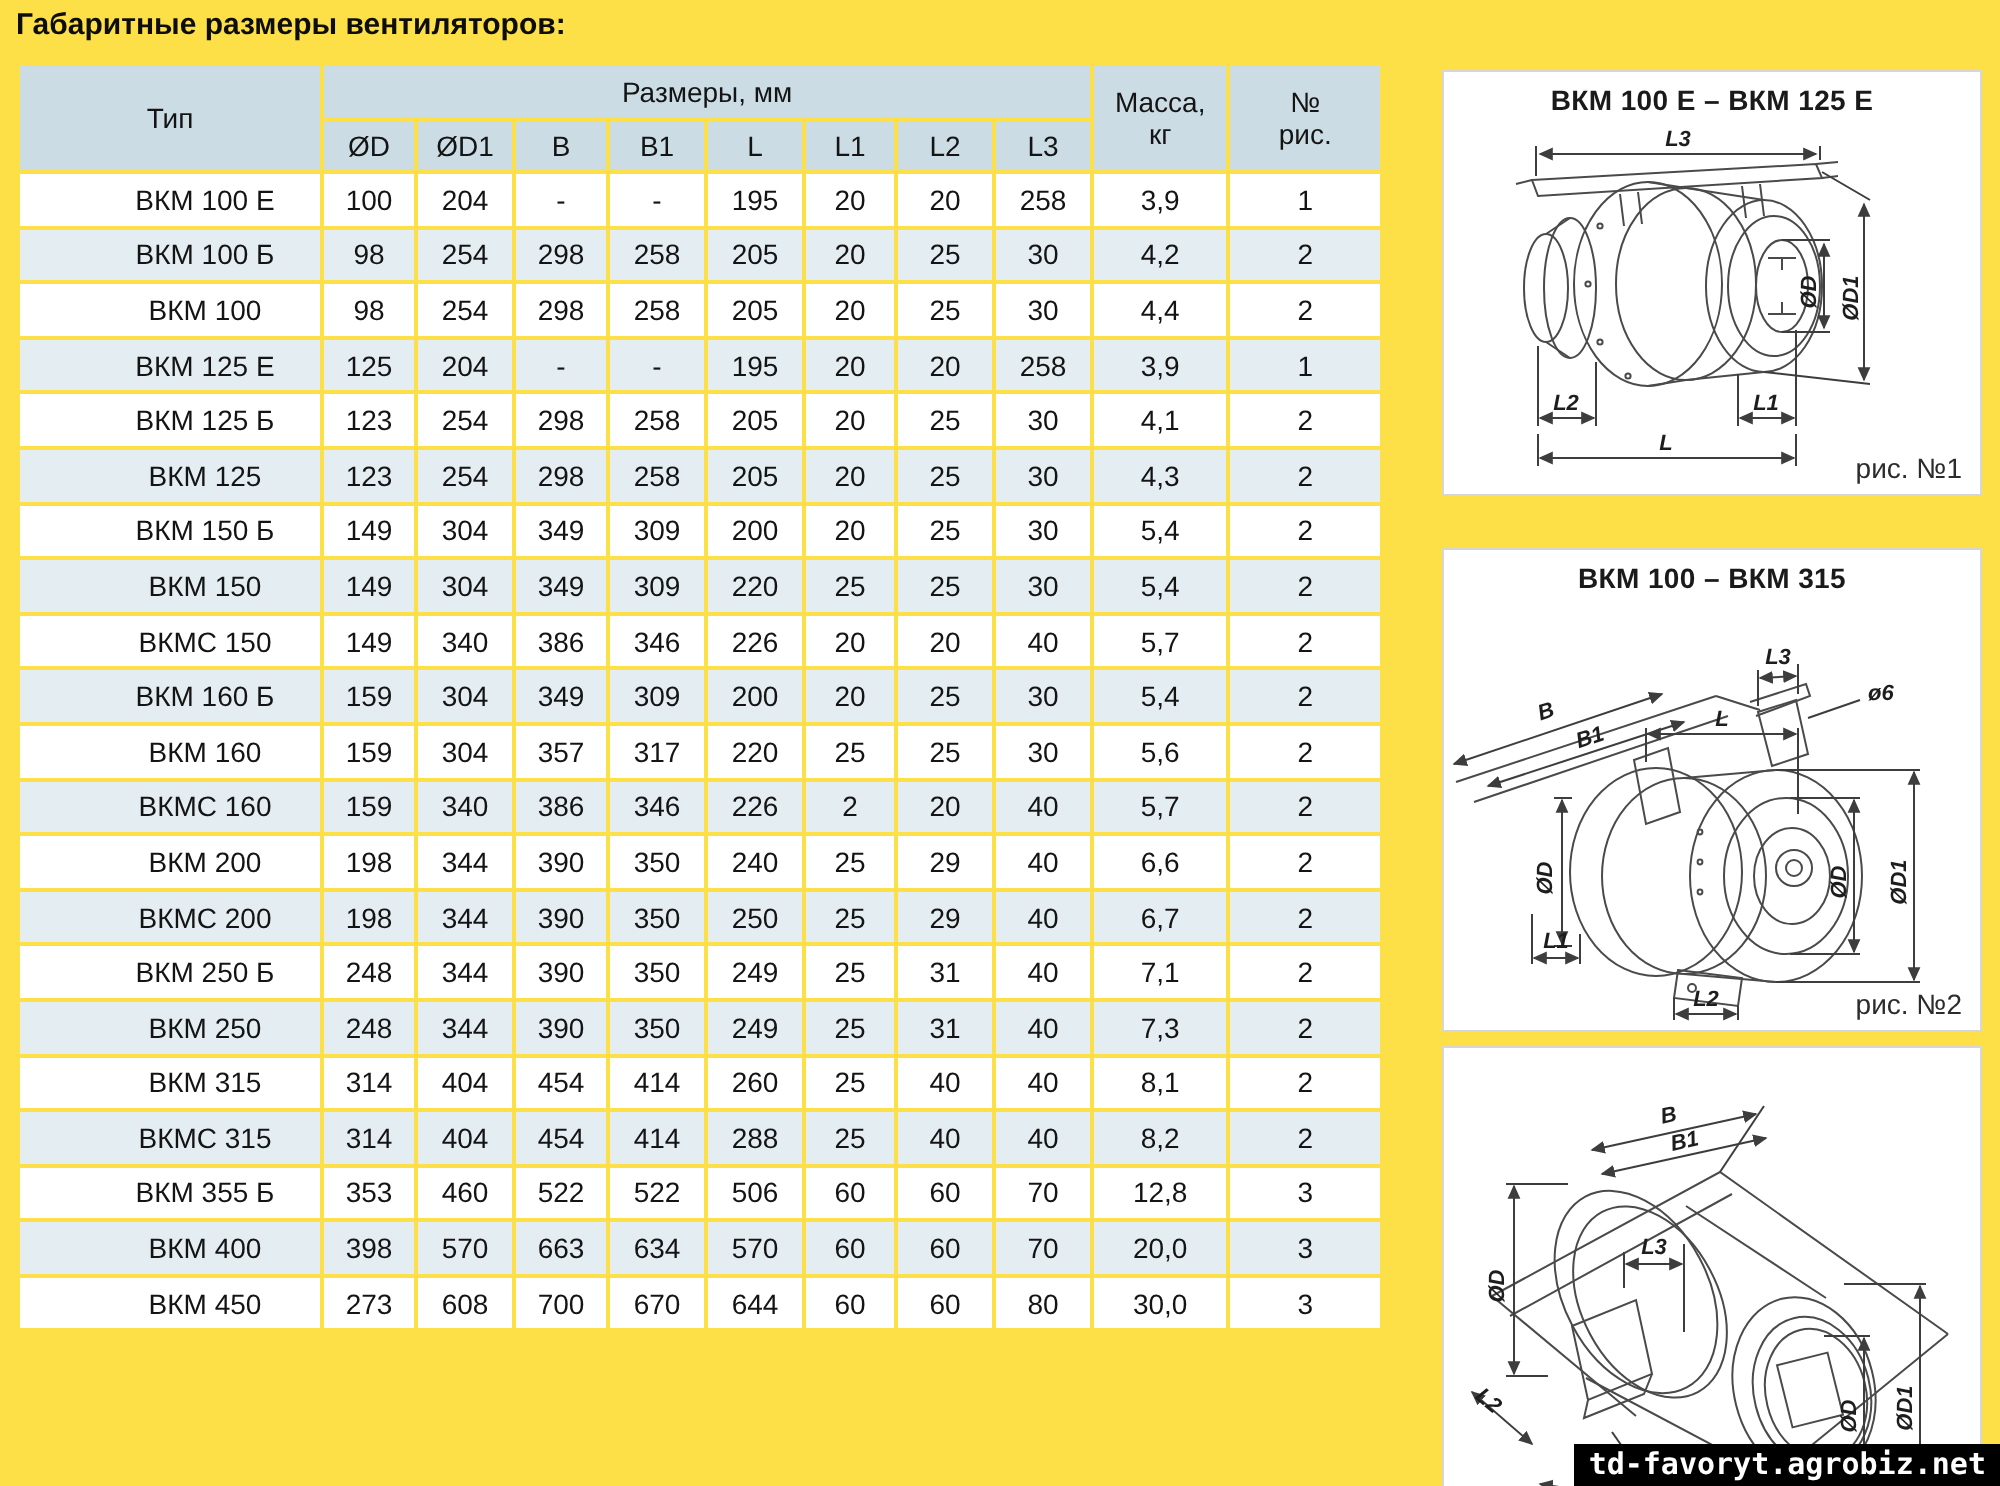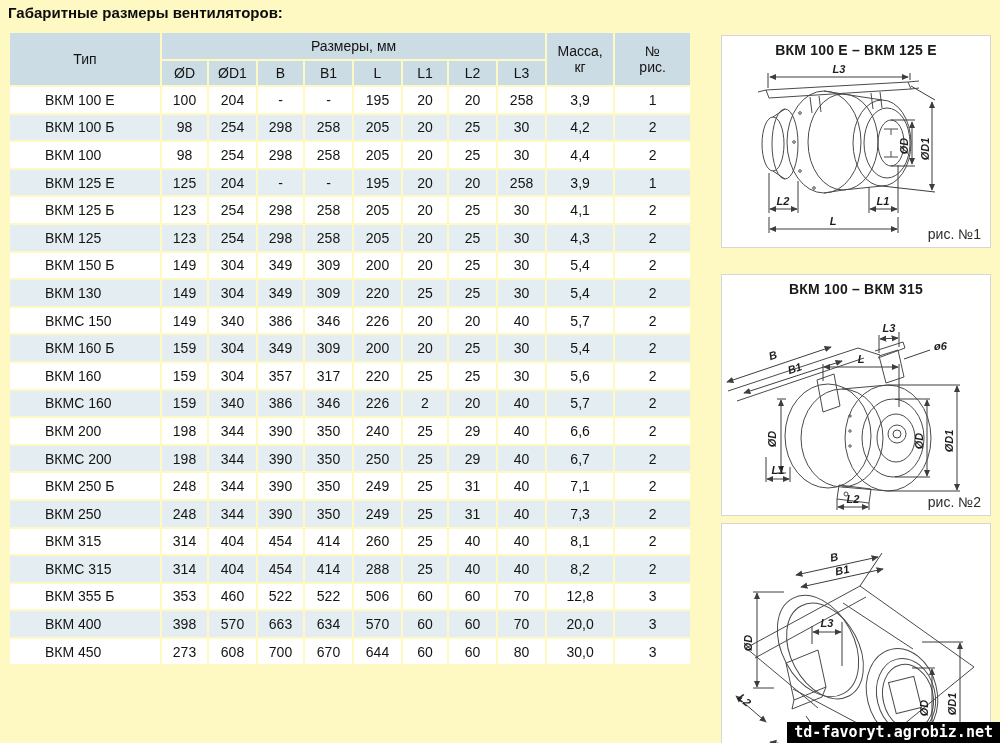--- a/index.html
+++ b/index.html
@@ -1,18 +1,18 @@
 <!DOCTYPE html>
 <html><head>
 <meta charset="utf-8">
 <style>
   * { margin:0; padding:0; box-sizing:border-box; }
   html,body { background:#fff; }
   .page {
-    position:relative; width:1000px; height:743px; background:#fef9c3;
+    position:relative; width:1000px; height:743px; background:#fde047;
     font-family:"Liberation Sans", sans-serif; color:#161616; overflow:hidden;
   }
   .page-title {
     position:absolute; left:8px; top:4px;
     font-size:15px; font-weight:700; color:#0d0d0d;
   }
   
   table.dims {
     position:absolute; left:8px; top:31px; width:684px;
     border-collapse:separate; border-spacing:2px; table-layout:fixed;
@@ -22,21 +22,21 @@
     background:#ccdce4; font-weight:400; text-align:center; vertical-align:middle;
     color:#141414; line-height:1.15;
   }
   table.dims thead tr.r1 th { height:26px; }
   table.dims thead tr.r2 th { height:24px; }
   table.dims td {
     height:25.6px; text-align:center; vertical-align:middle; background:#ffffff;
     color:#141414;
   }
   table.dims tr.alt td { background:#e4edf1; }
-  table.dims td.type { text-align:left; padding-left:35px; }
+  table.dims td.type { text-align:center; padding-left:35px; }
   
   .figures { position:absolute; left:721px; top:35px; width:270px; }
   .panel { position:relative; width:270px; background:#fff; border:1px solid #d6d6d6; }
   .panel.p1 { height:213px; margin-bottom:26px; }
   .panel.p2 { height:242px; margin-bottom:7px;padding-left:46px; }
   .panel.p3 { height:254px; }
   .panel .ptitle {
     position:absolute; top:6px; left:0; width:100%; text-align:center;
     font-size:14px; font-weight:700; color:#1a1a1a; letter-spacing:.2px;
   }
@@ -181,21 +181,21 @@
           <td>349</td>
           <td>309</td>
           <td>200</td>
           <td>20</td>
           <td>25</td>
           <td>30</td>
           <td>5,4</td>
           <td>2</td>
         </tr>
         <tr class="alt">
-          <td class="type">ВКМ 130</td>
+          <td class="type">ВКМ 150</td>
           <td>149</td>
           <td>304</td>
           <td>349</td>
           <td>309</td>
           <td>220</td>
           <td>25</td>
           <td>25</td>
           <td>30</td>
           <td>5,4</td>
           <td>2</td>

